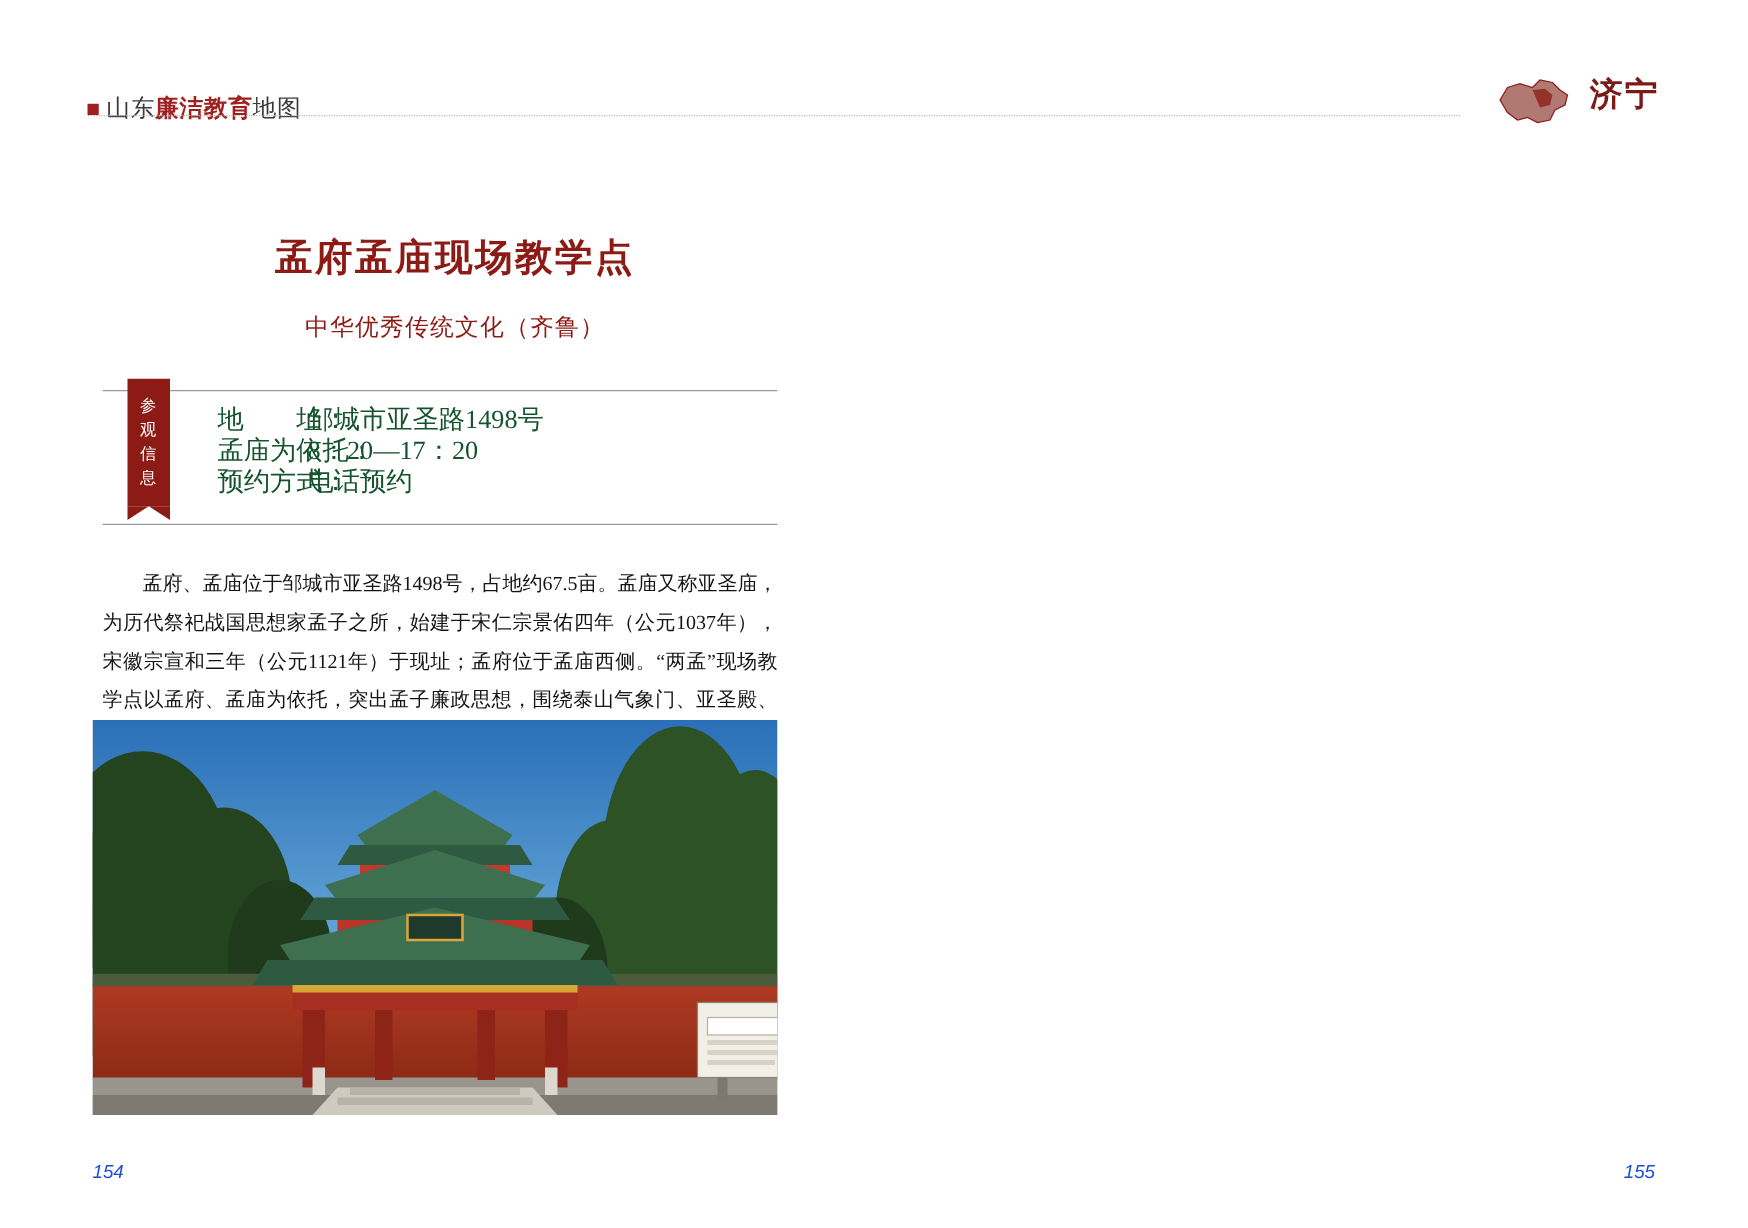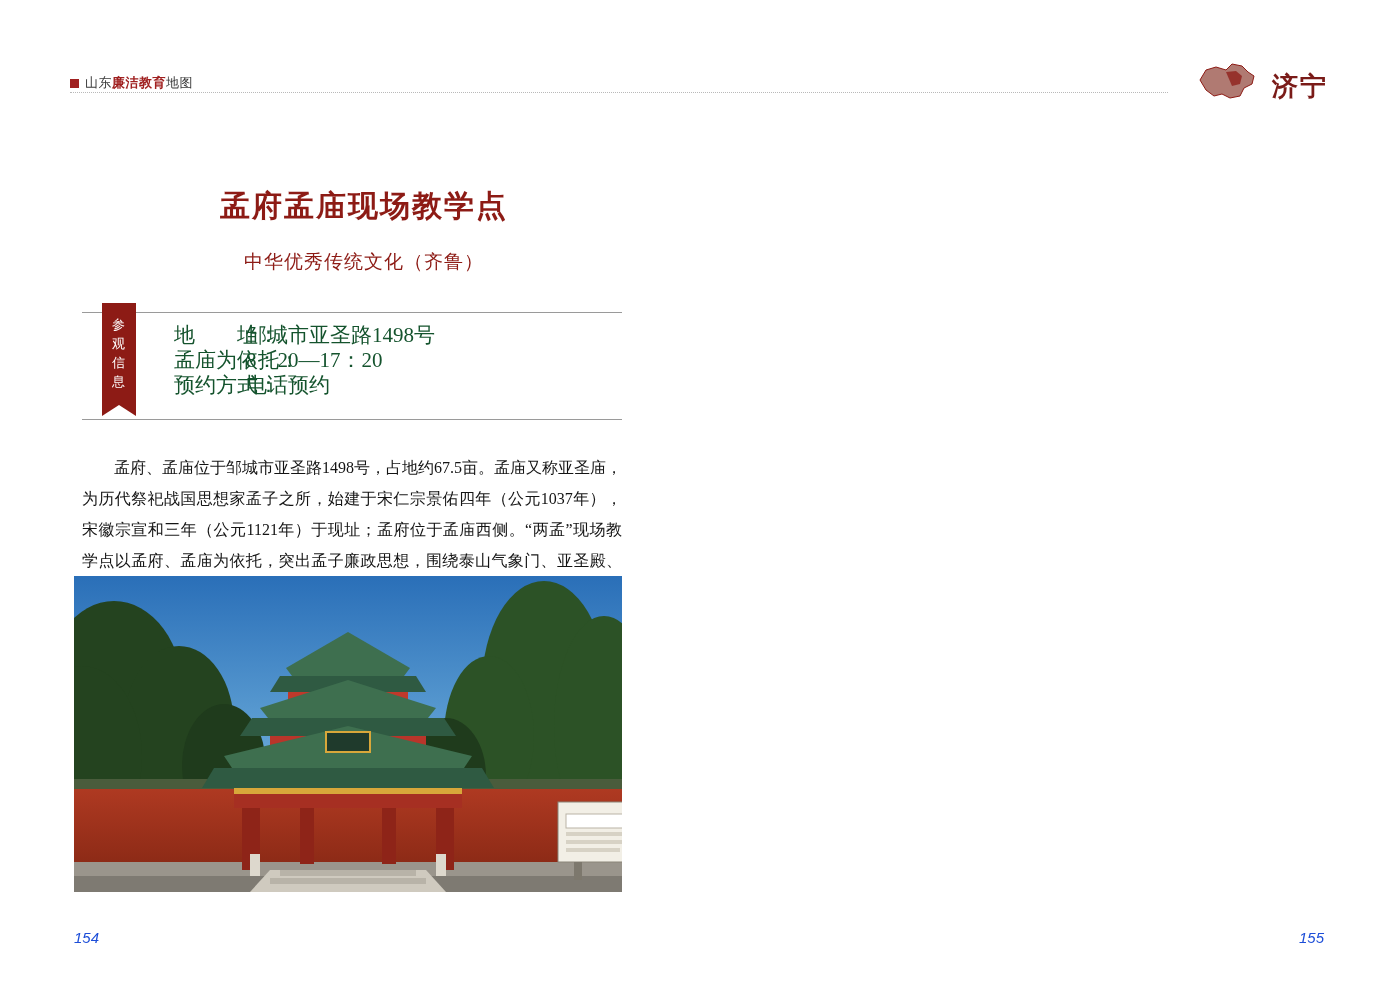--- a/index.html
+++ b/index.html
@@ -39,36 +39,36 @@
     letter-spacing: 0.5px;
     color: #3a3a3a;
     white-space: nowrap;
   }
   .runhead-square {
     width: 9px;
     height: 9px;
     background: #a02020;
     display: inline-block;
   }
-  .runhead-left .rh-text { font-family: Liberation Sans, sans-serif; font-size: 13px; }
+  .runhead-left .rh-text { font-family: Liberation Sans, sans-serif; font-size: 19px; }
   .runhead-left .rh-em { color: #a02020; font-weight: bold; }
   .runhead-rule {
     position: absolute;
     left: 70px;
     top: 92px;
     width: 1098px;
     height: 1px;
     border-top: 1px dotted #b9b9b9;
   }
   .runhead-right {
     position: absolute;
     right: 70px;
     top: 58px;
     display: flex;
-    align-items: flex-end;
+    align-items: flex-start;
     gap: 14px;
   }
   .runhead-right .city {
     font-family: "Liberation Sans", sans-serif;
     font-size: 26px;
     font-weight: bold;
     color: #7a1b18;
     letter-spacing: 2px;
   }
   .map-shape {

